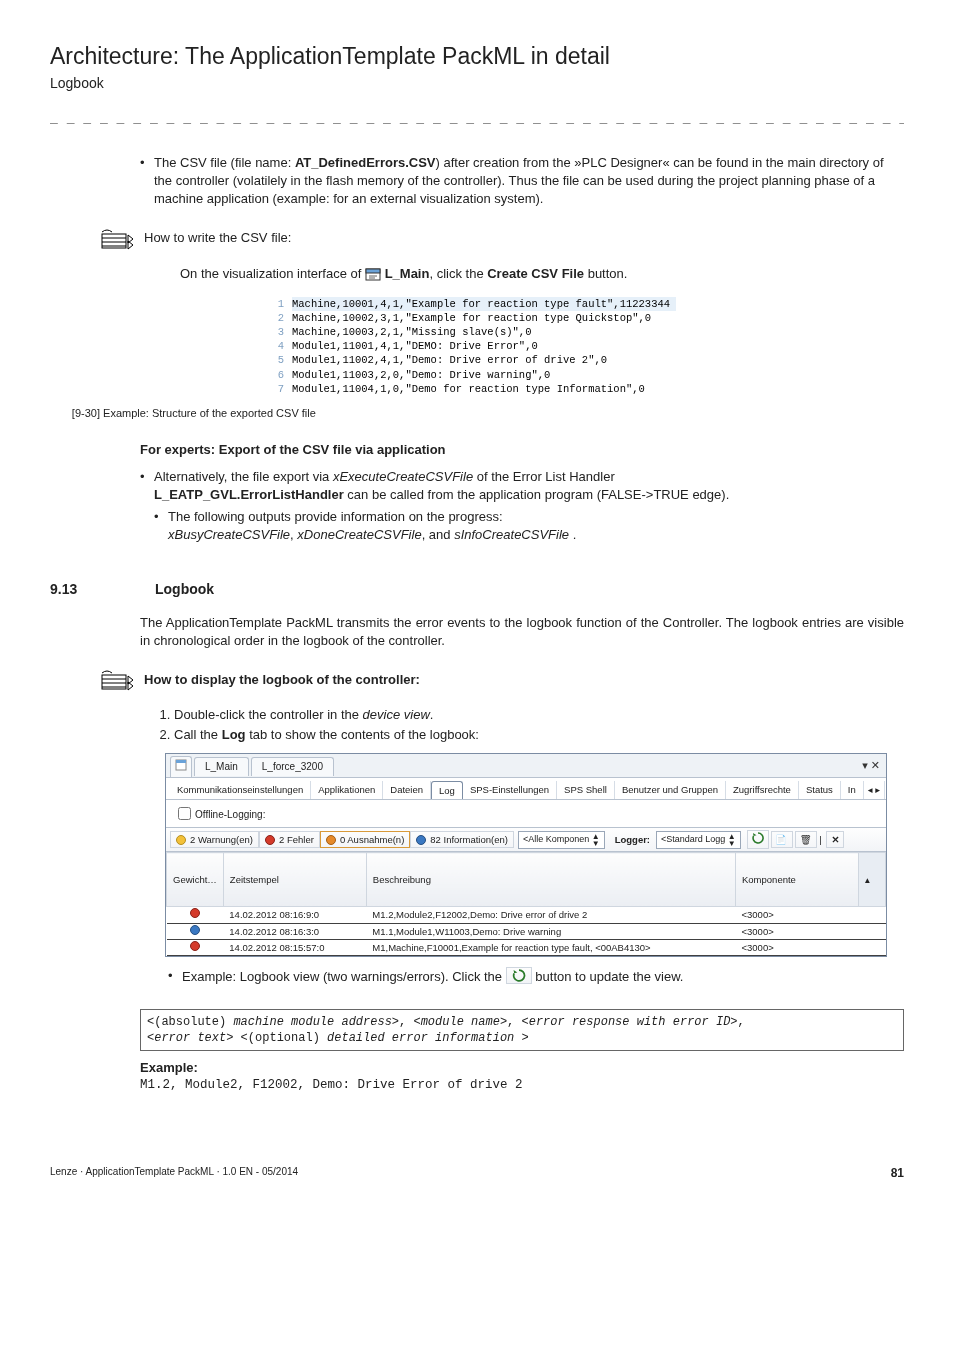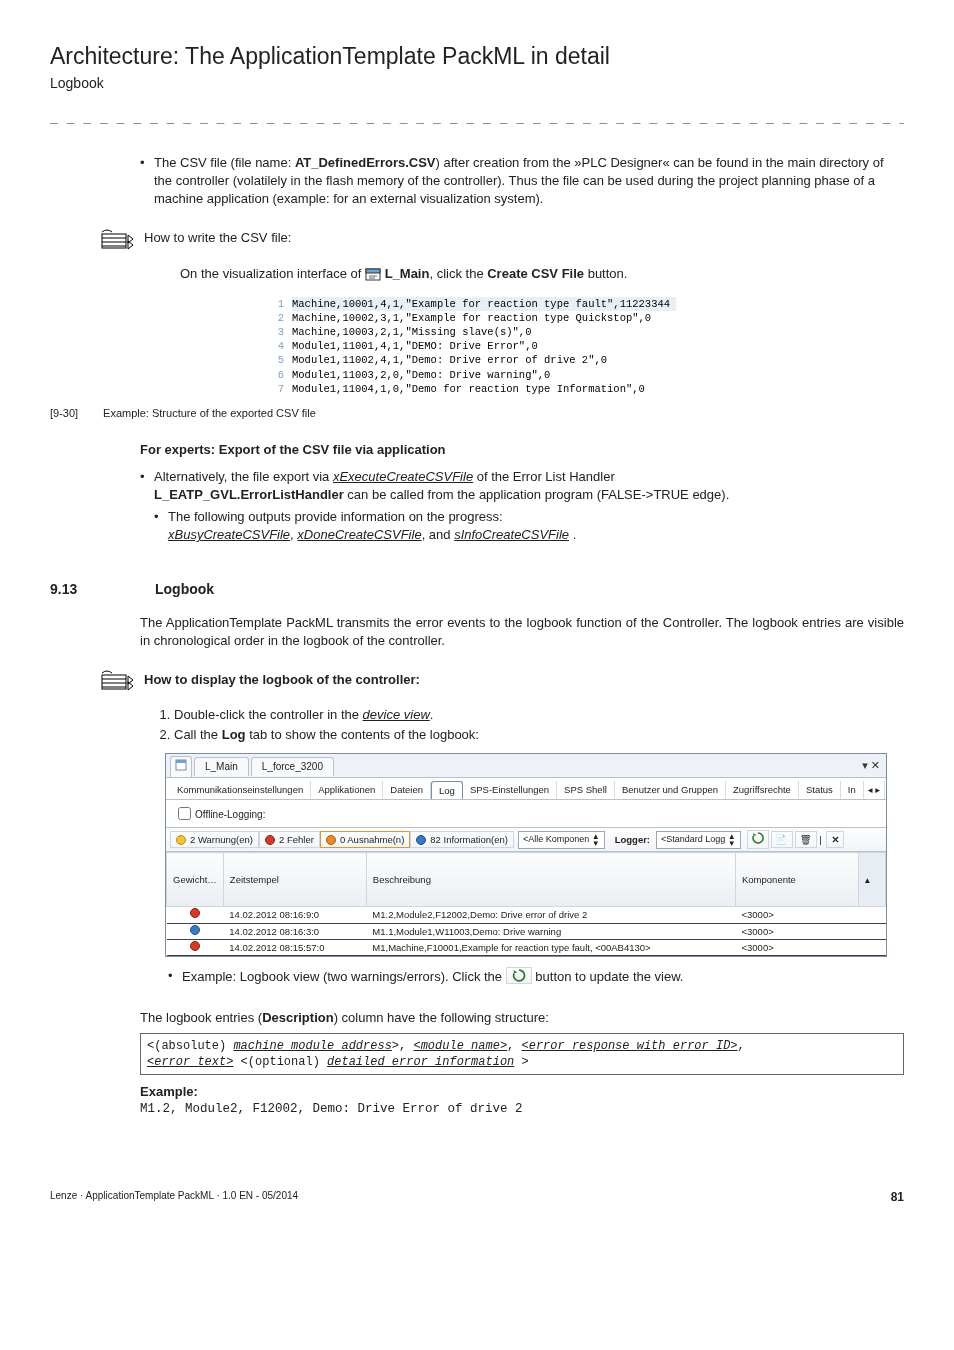--- a/index.html
+++ b/index.html
@@ -78,21 +78,21 @@
     width: 14px;
     text-align: right;
     color: #7fa0c2;
     margin-right: 8px;
   }
   .csv-block .line.hl { background: #e6f0f9; display: inline-block; padding-right: 6px;}
   .caption {
     font-size: 11px;
     margin: 2px 0 20px 0;
   }
-  .caption .num { display:inline-block; width: 50px; }
+  .caption .num { display:inline-block; width: 50px; text-align: right; }
   .subhead {
     font-weight: bold;
     margin: 6px 0 8px 0;
   }
   .sec-num-row {
     display: flex;
     margin: 36px 0 14px 0;
     gap: 15px;
   }
   .sec-num {
@@ -106,21 +106,21 @@
   }
   .justify {
     text-align: justify;
   }
   .steps {
     list-style: decimal;
     padding-left: 34px;
     margin: 4px 0 8px 0;
   }
   .steps li { margin-bottom: 2px; }
-  .italic { font-style: italic; text-decoration: underline; }
+  .italic { font-style: italic; }
   .bold { font-weight: bold; }
   .log-screenshot {
     margin: 4px 0 10px 115px;
     border: 1px solid #7b8ca3;
     width: 720px;
     font-family: Tahoma, Arial, sans-serif;
     font-size: 10px;
     background: #fff;
   }
   .ls-tabs-top {
@@ -444,23 +444,20 @@
             <path d="M6 1 A5 5 0 1 1 1.5 4" fill="none" stroke="#2a7a2a" stroke-width="1.6"></path>
             <path d="M1 1 L1.5 4 L4.5 3.2 Z" fill="#2a7a2a"></path>
           </svg>
       </span>
       <span> button to update the view.</span>
     </li>
   </ul>
 </div>
 
 <div class="content-indent" style="margin-top:22px;">
-  <div>
-    <span>The logbook entries (</span><span class="bold">Description</span><span>) column have the following structure:</span>
-  </div>
   <div class="code-box">
     <span>&lt;</span>(absolute) <span class="italic">machine module address</span><span>&gt;</span>, <span class="italic">&lt;module name&gt;</span>, <span class="italic">&lt;error response with error ID&gt;</span>,<br>
     <span class="italic">&lt;error text&gt;</span> &lt;(optional) <span class="italic">detailed error information</span> &gt;
   </div>
   <div class="bold">Example:</div>
   <div class="mono">M1.2, Module2, F12002, Demo: Drive Error of drive 2</div>
 </div>
 
 <div class="footer">
   <span>Lenze · ApplicationTemplate PackML · 1.0 EN - 05/2014</span>

